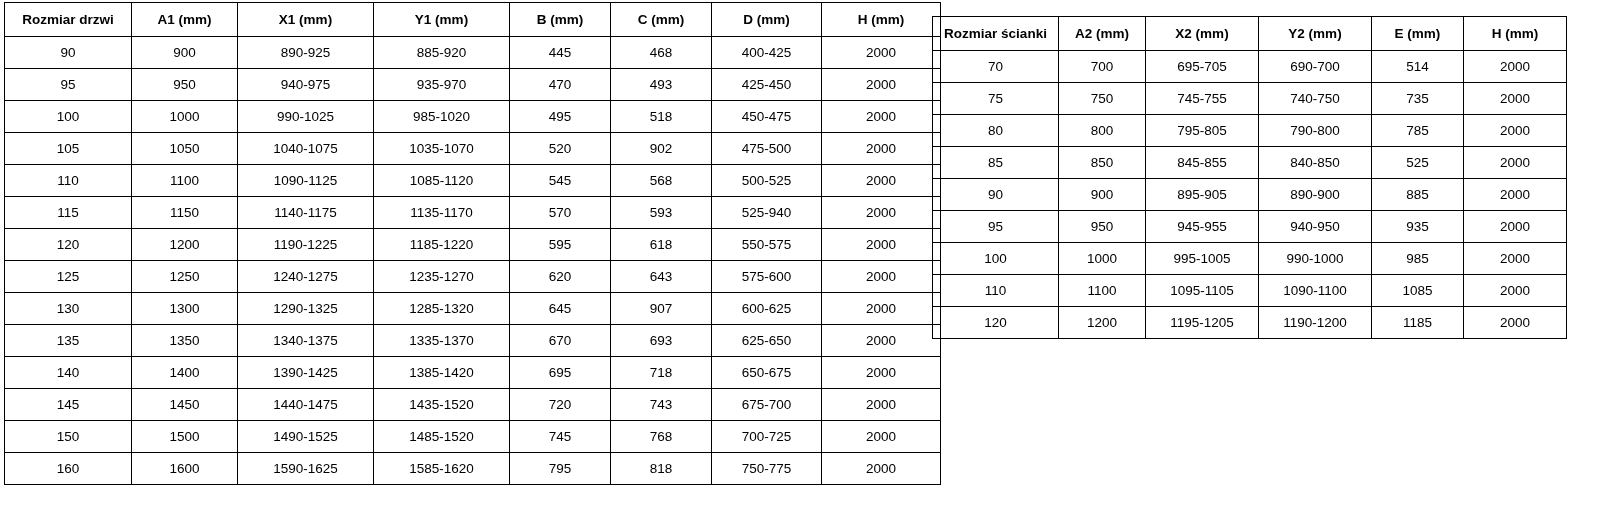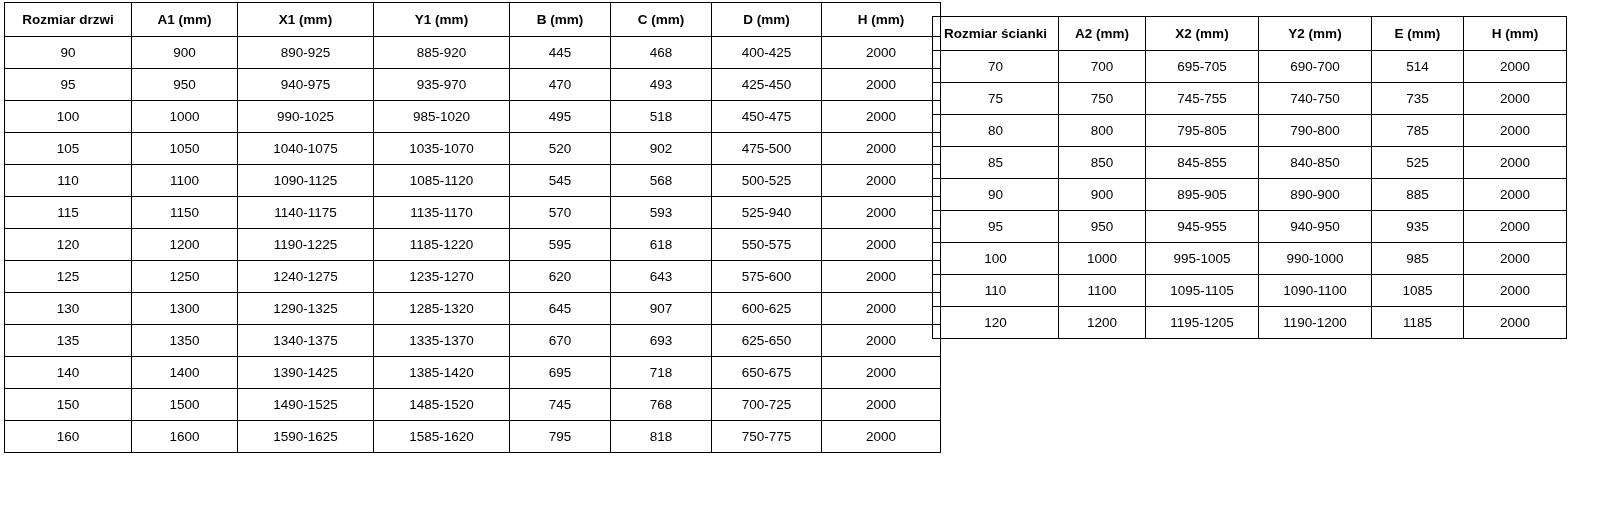--- a/index.html
+++ b/index.html
@@ -211,20 +211,30 @@
             <td>140</td>
             <td>1400</td>
             <td>1390-1425</td>
             <td>1385-1420</td>
             <td>695</td>
             <td>718</td>
             <td>650-675</td>
             <td>2000</td>
           </tr>
           <tr>
+            <td>145</td>
+            <td>1450</td>
+            <td>1440-1475</td>
+            <td>1435-1520</td>
+            <td>720</td>
+            <td>743</td>
+            <td>675-700</td>
+            <td>2000</td>
+          </tr>
+          <tr>
             <td>150</td>
             <td>1500</td>
             <td>1490-1525</td>
             <td>1485-1520</td>
             <td>745</td>
             <td>768</td>
             <td>700-725</td>
             <td>2000</td>
           </tr>
           <tr>

